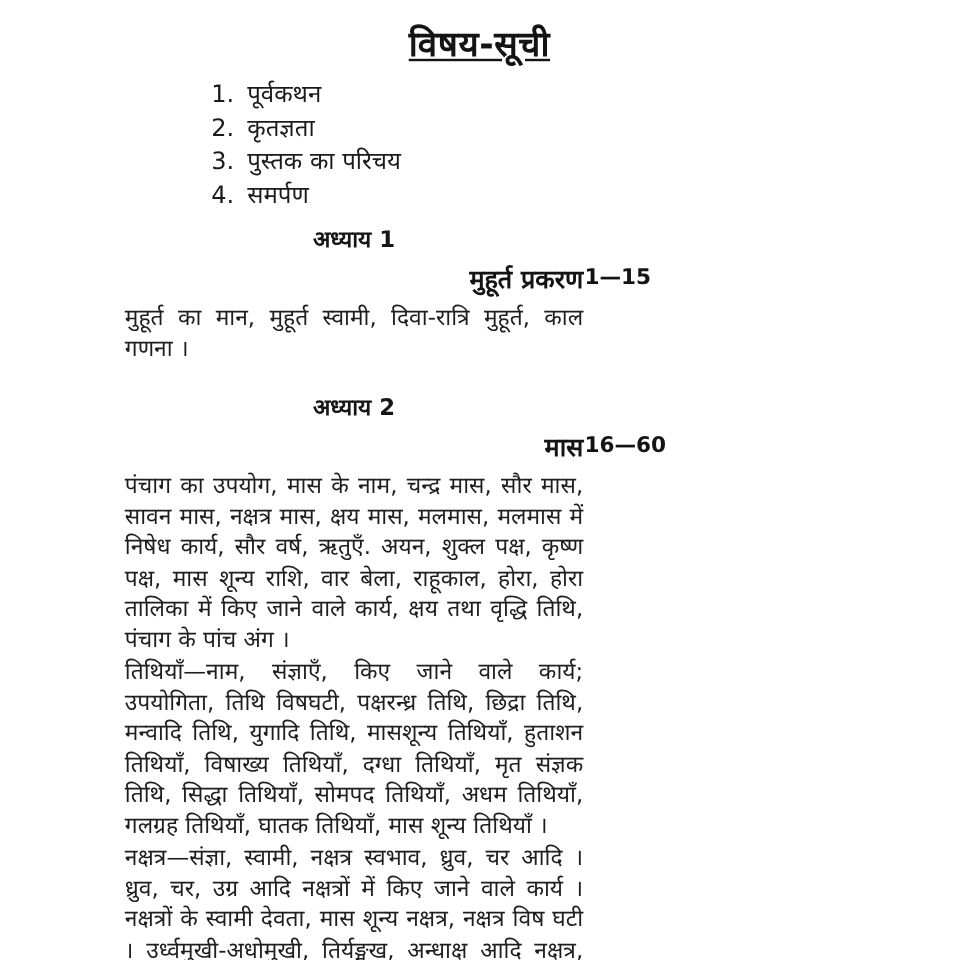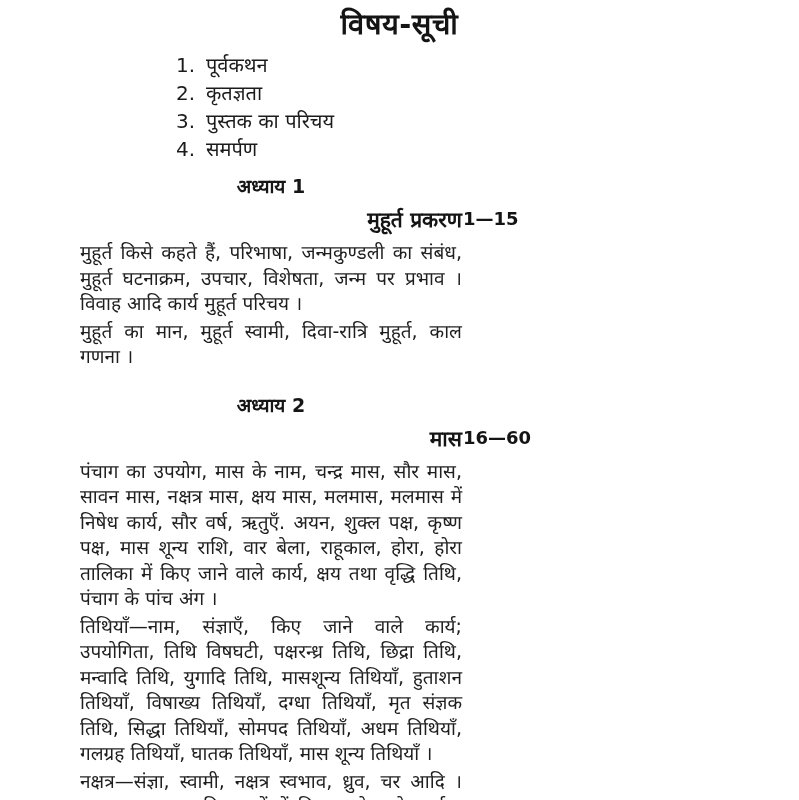--- a/index.html
+++ b/index.html
@@ -15,26 +15,27 @@
     overflow: hidden;
   }
   .page {
     position: relative;
     width: 799px;
     height: 800px;
     background: #ffffff;
   }
   .page-title {
     margin: 0;
-    padding-top: 3px;
+    padding-top: 16px;
     text-align: center;
     font-size: 29px;
     font-weight: 700;
     letter-spacing: 0.5px;
     color: #141414;
+    text-decoration: underline;
   }
   .front-matter {
     list-style: none;
     margin: 9px 0 0 176px;
     padding: 0;
     font-size: 20px;
   }
   .front-matter li {
     display: flex;
     line-height: 28px;
@@ -42,21 +43,21 @@
   }
   .fm-num {
     width: 30px;
     flex: 0 0 30px;
   }
   .fm-label {
     flex: 1;
   }
   .chapter {
     position: relative;
-    margin-left: 80px;
+    margin-left: 104px;
     width: 382px;
   }
   .chapter-1 { margin-top: 10px; }
   .chapter-2 { margin-top: 22px; }
   .chapter-label {
     text-align: center;
     font-weight: 700;
     font-size: 19px;
     color: #161616;
   }
@@ -117,21 +118,20 @@
       <span class="fm-label">समर्पण</span>
     </li>
   </ol>
 
   <section class="chapter chapter-1">
     <div class="chapter-label">अध्याय 1</div>
     <div class="chapter-title-row">
       <div class="chapter-title">मुहूर्त प्रकरण</div>
       <div class="page-range">1—15</div>
     </div>
-    <p class="body-text">मुहूर्त किसे कहते हैं, परिभाषा, जन्मकुण्डली का संबंध, मुहूर्त घटनाक्रम, उपचार, विशेषता, जन्म पर प्रभाव । विवाह आदि कार्य मुहूर्त परिचय ।</p>
     <p class="body-text">मुहूर्त का मान, मुहूर्त स्वामी, दिवा-रात्रि मुहूर्त, काल गणना ।</p>
   </section>
 
   <section class="chapter chapter-2">
     <div class="chapter-label">अध्याय 2</div>
     <div class="chapter-title-row">
       <div class="chapter-title">मास</div>
       <div class="page-range">16—60</div>
     </div>
     <p class="body-text">पंचाग का उपयोग, मास के नाम, चन्द्र मास, सौर मास, सावन मास, नक्षत्र मास, क्षय मास, मलमास, मलमास में निषेध कार्य, सौर वर्ष, ऋतुएँ. अयन, शुक्ल पक्ष, कृष्ण पक्ष, मास शून्य राशि, वार बेला, राहूकाल, होरा, होरा तालिका में किए जाने वाले कार्य, क्षय तथा वृद्धि तिथि, पंचाग के पांच अंग ।</p>

